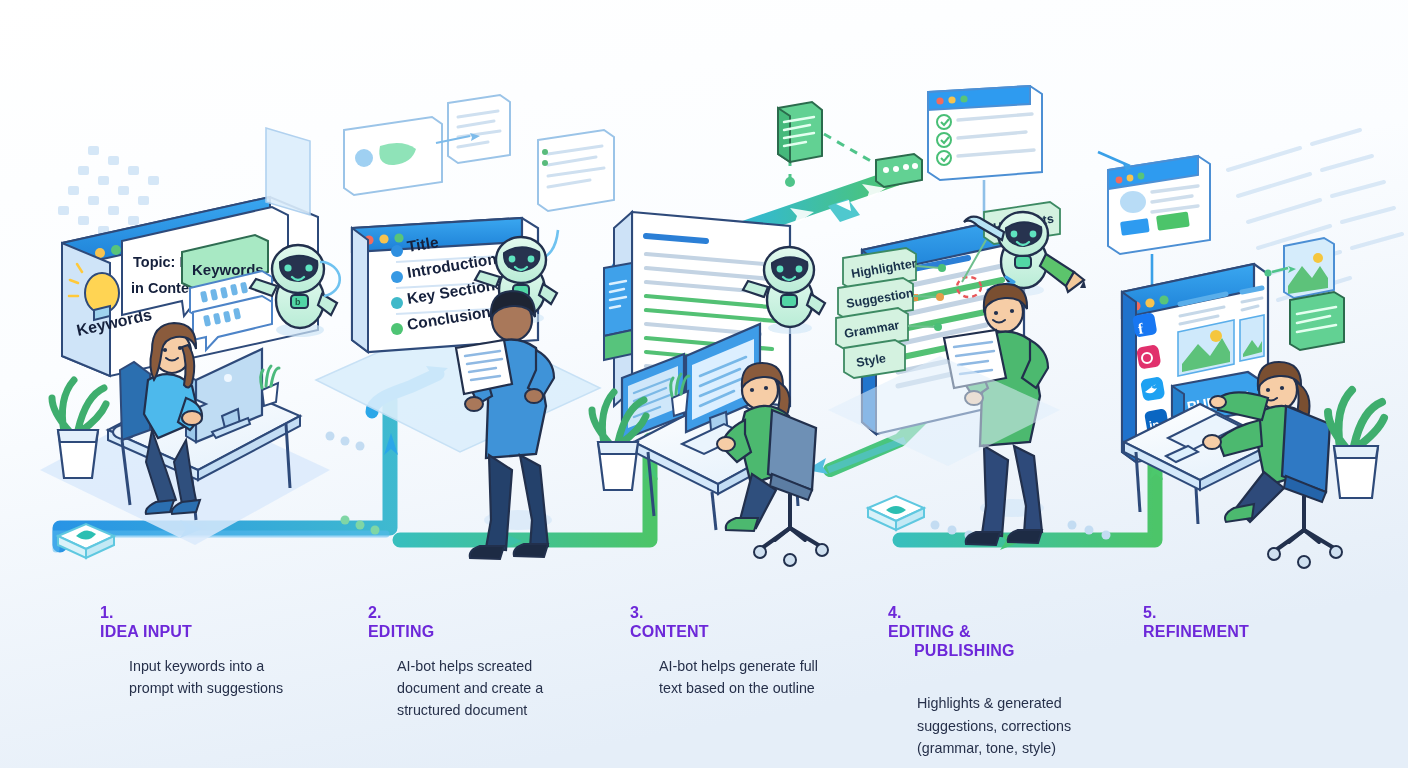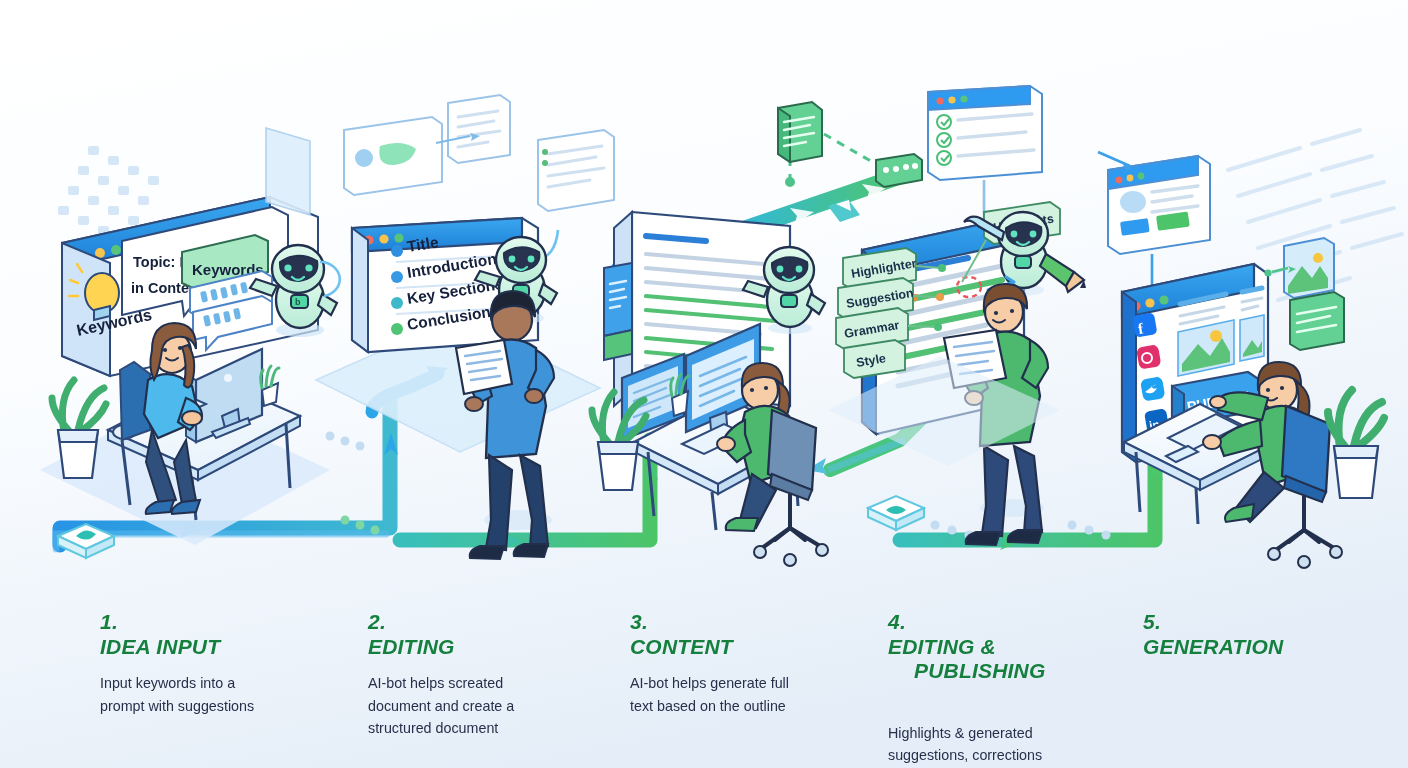--- a/index.html
+++ b/index.html
@@ -21,35 +21,35 @@
     position: absolute;
     left: 0; top: 585px;
     width: 1408px; height: 183px;
     display: block;
   }
   .cap {
     position: absolute;
     top: 0;
   }
   .cap-title {
-    font-size: 21px;
+    font-size: 16px;
     font-weight: 700;
     letter-spacing: 0.2px;
-    color: #15803d;
+    color: #6d28d9;
     line-height: 1.18;
     white-space: pre-line;
-    font-style: italic;
   }
   .cap-body {
     margin-top: 13px;
     font-size: 14.3px;
     font-weight: 400;
     line-height: 1.56;
     color: #26304a;
     white-space: pre-line;
+    margin-left: 29px;
   }
   .cap-title .ln2 { display: block; padding-left: 26px; }
 
   .c1 { left: 100px;  width: 250px; }
   .c2 { left: 368px;  width: 252px; }
   .c3 { left: 630px;  width: 250px; }
   .c4 { left: 888px;  width: 250px; }
   .c5 { left: 1143px; width: 245px; }
 </style>
 </head>
@@ -875,19 +875,19 @@
       <span class="ln2">PUBLISHING</span>
     </div>
     <div class="cap-body">Highlights &amp; generated
 suggestions, corrections
 (grammar, tone, style)</div>
   </div>
 
   <div class="cap c5">
     <div class="cap-title">
       <span>5.</span>
-      <span>GENERATION</span>
+      <span>REFINEMENT</span>
     </div>
   </div>
 
 </div>
 
 </div>
 
 </body></html>

